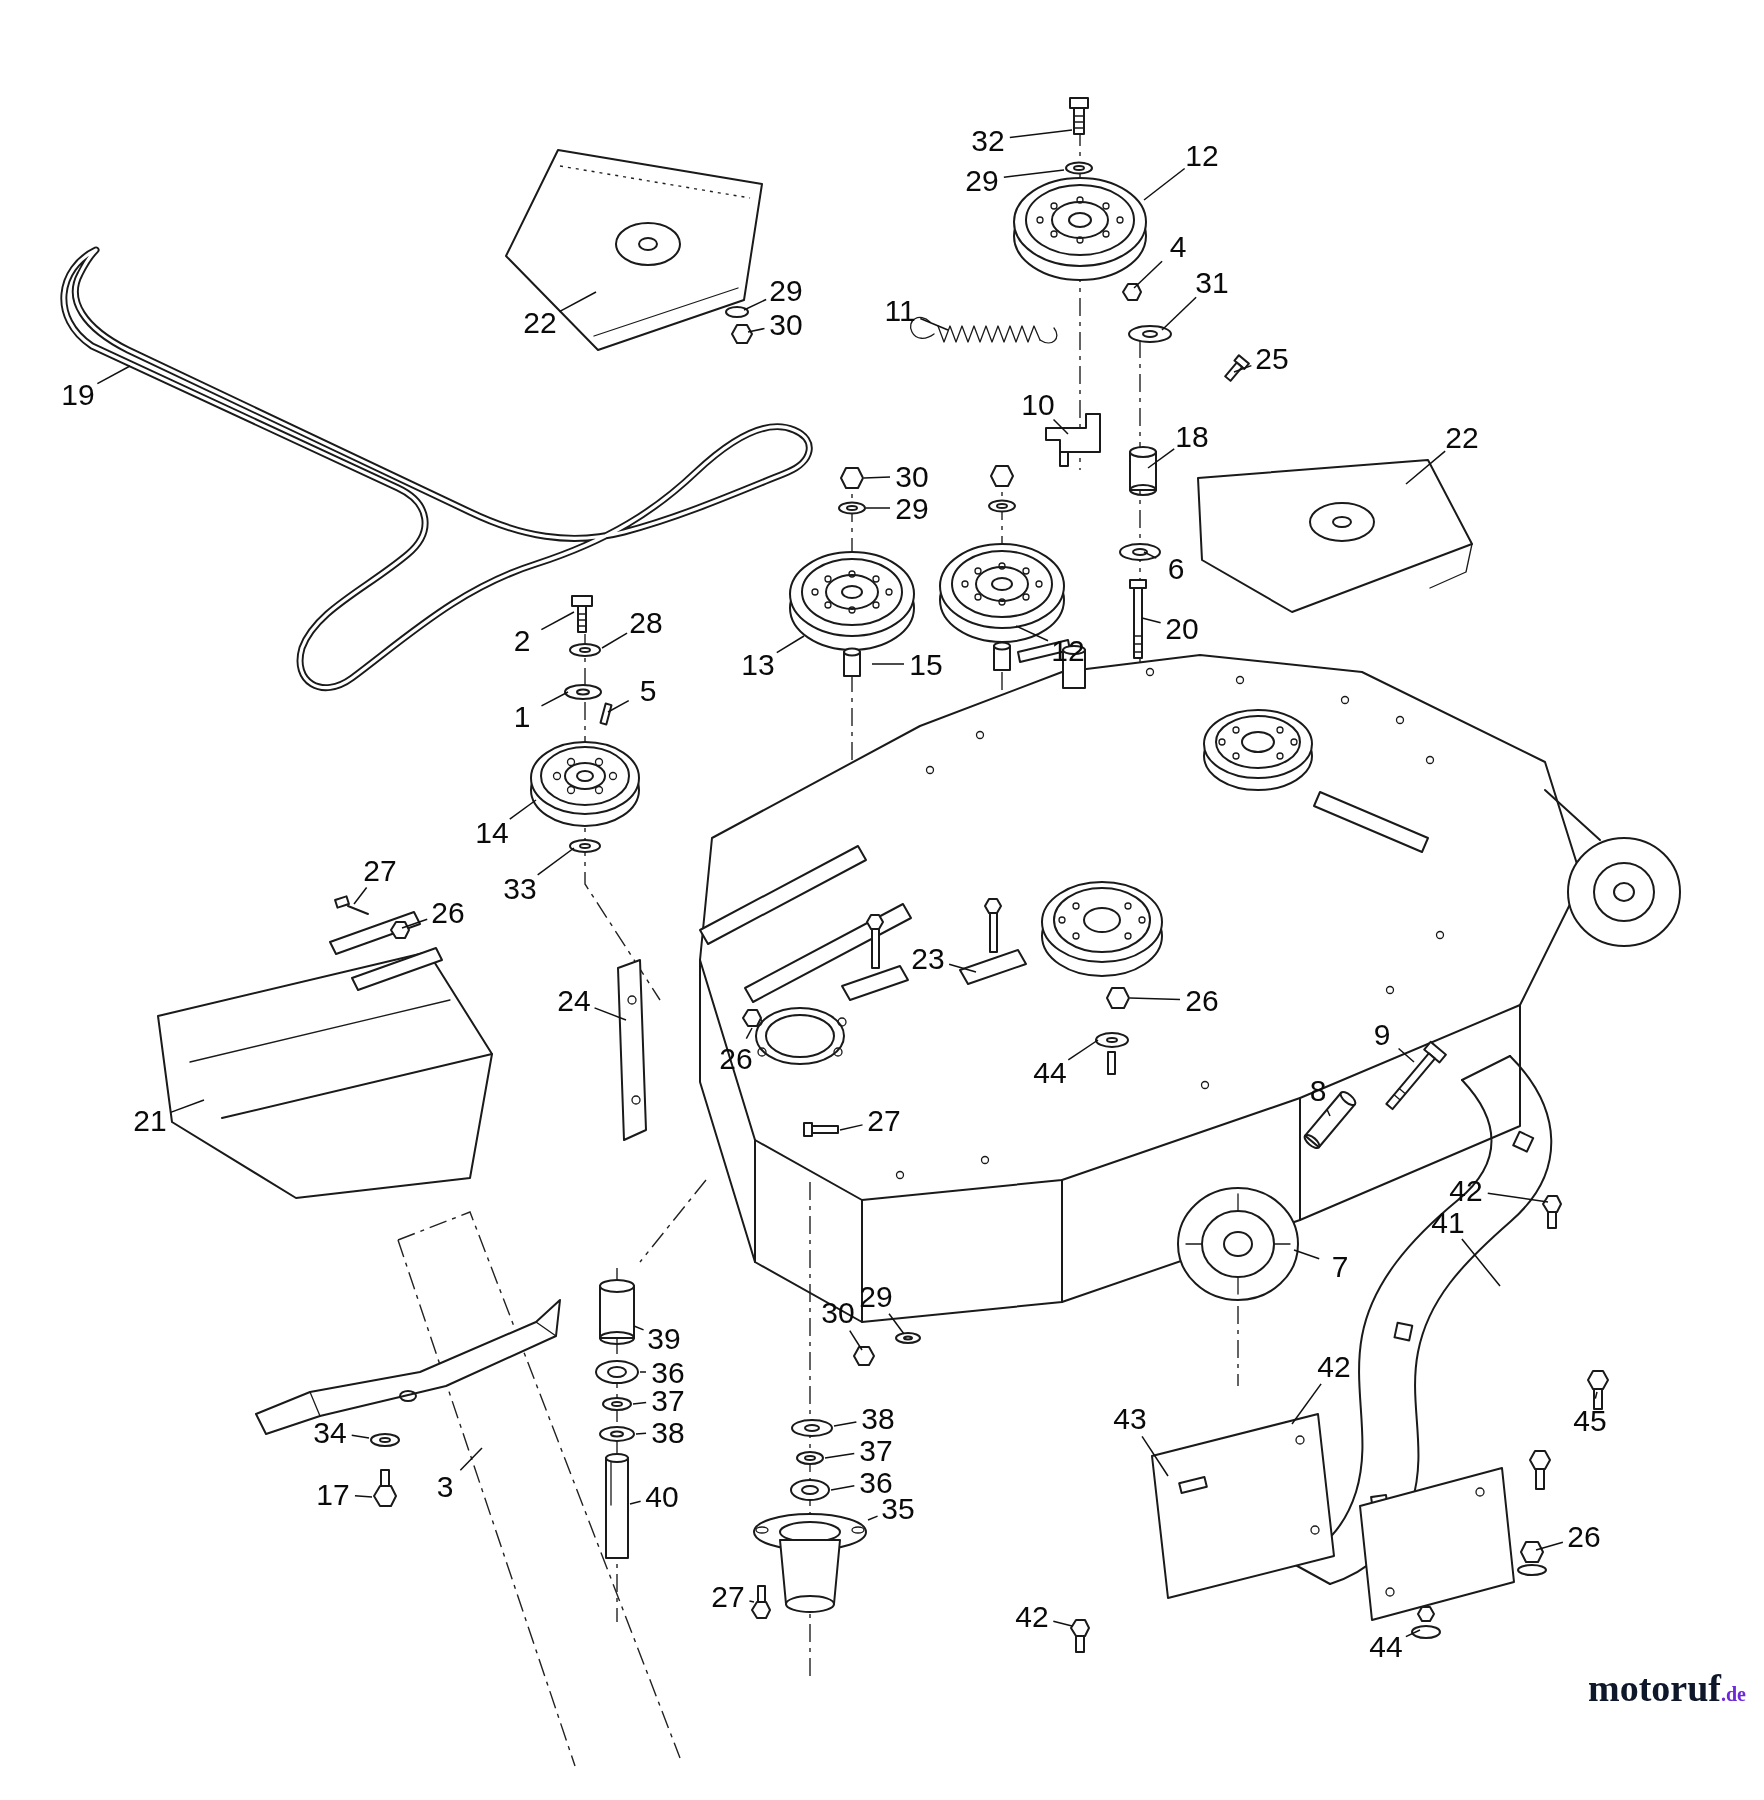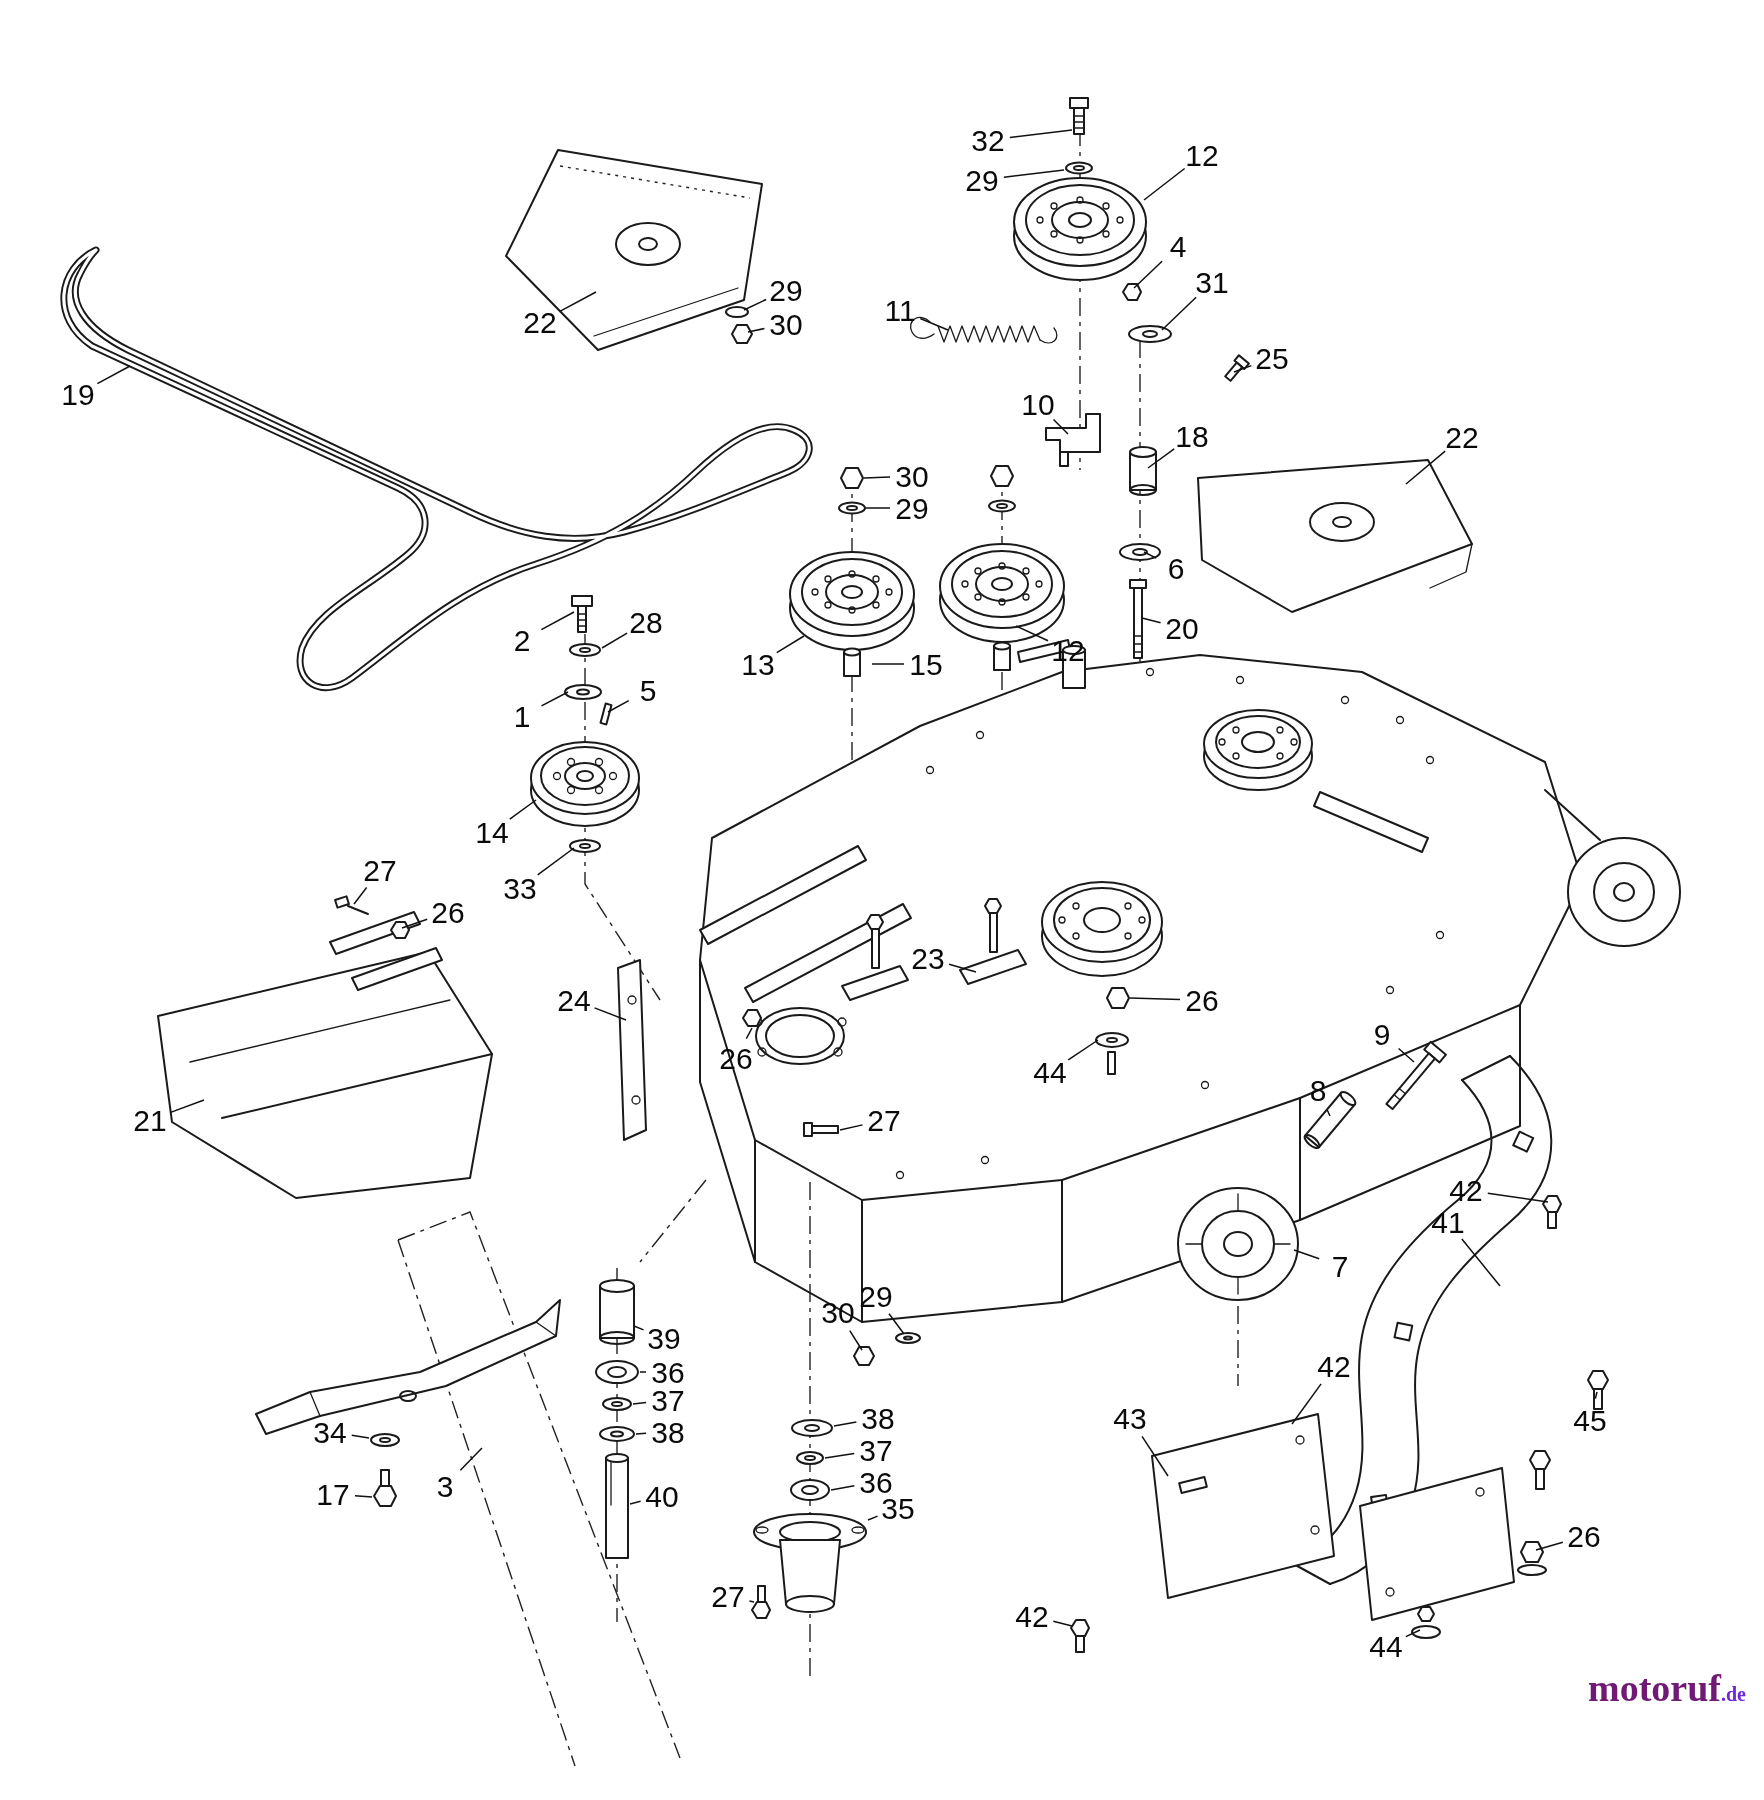--- a/index.html
+++ b/index.html
@@ -722,15 +722,15 @@
           <text x="1584" y="1536" class="callout-num">26</text>
         </g>
         <g>
           <line x1="1405.9060114484219" y1="1636.6324652007427" x2="1420" y2="1630" class="leader"></line>
           <text x="1386" y="1646" class="callout-num">44</text>
         </g>
       </g>
 </svg>
 
 <div class="wm">
-  <span class="m" style="color: #701a75;">motoruf</span><span class="de" style="color: #6d28d9;">.de</span>
+  <span class="m" style="color: #0f172a;">motoruf</span><span class="de" style="color: #6d28d9;">.de</span>
 </div>
 </div>
 
 </body></html>

